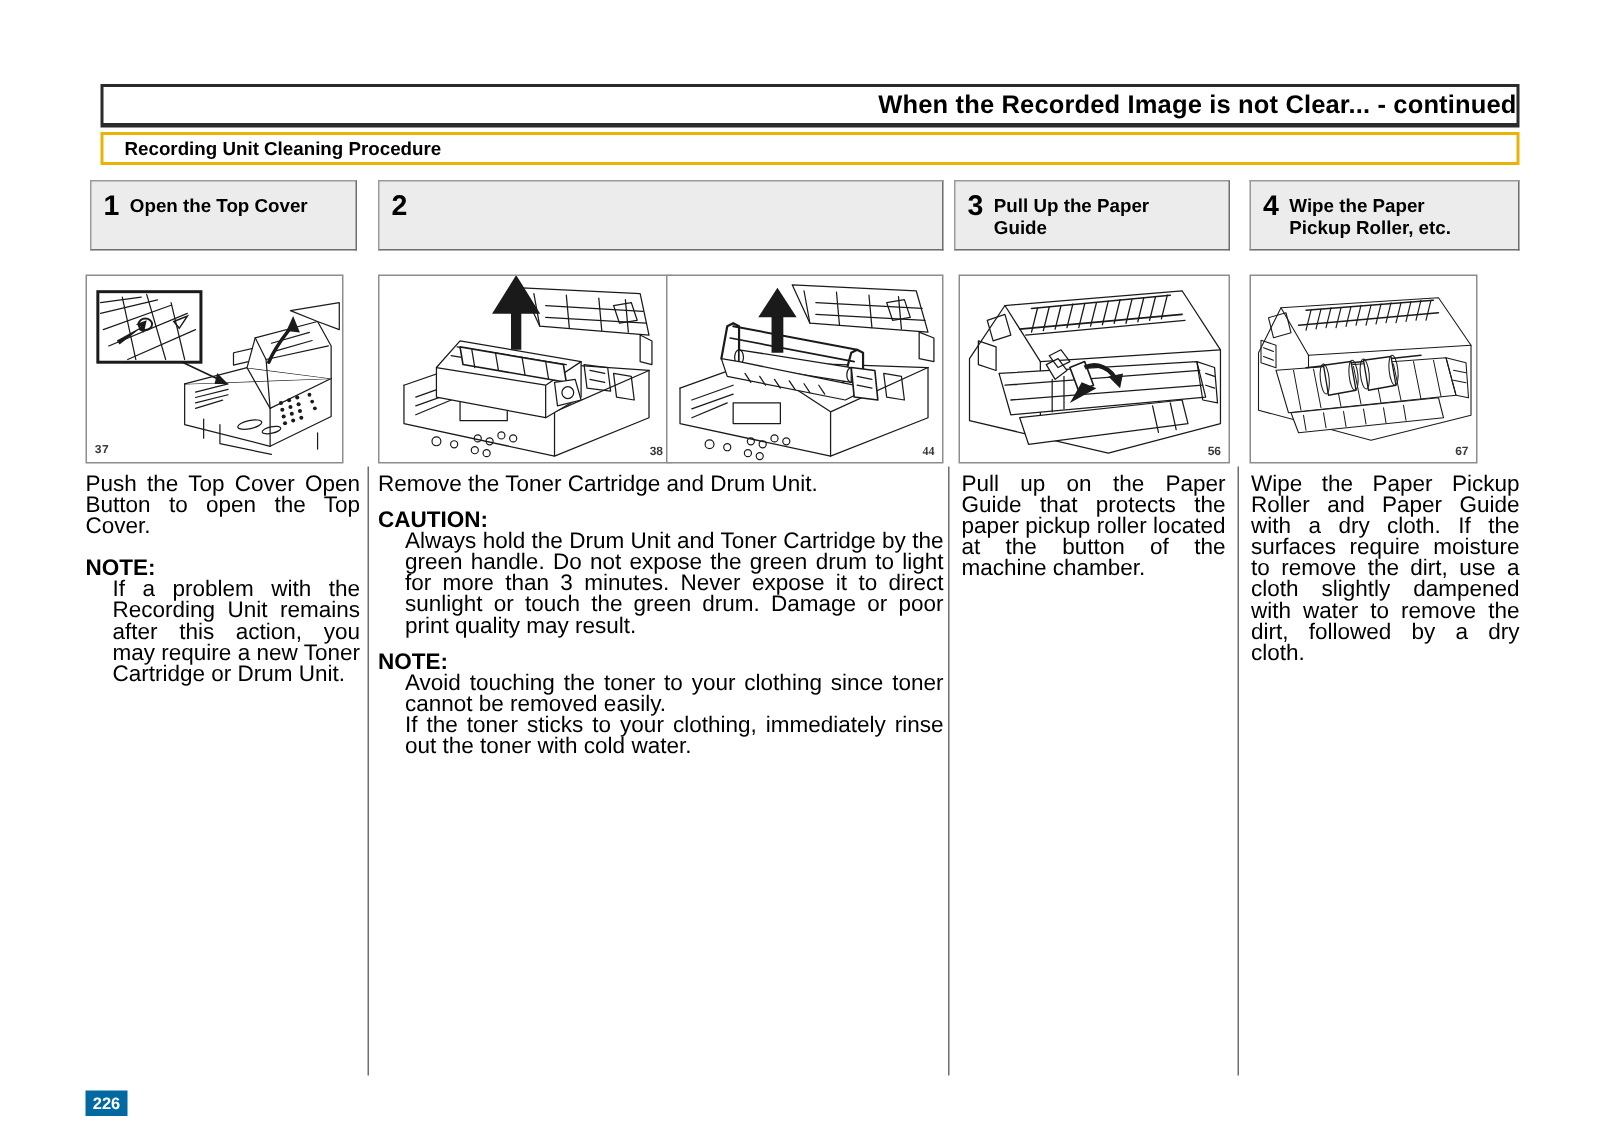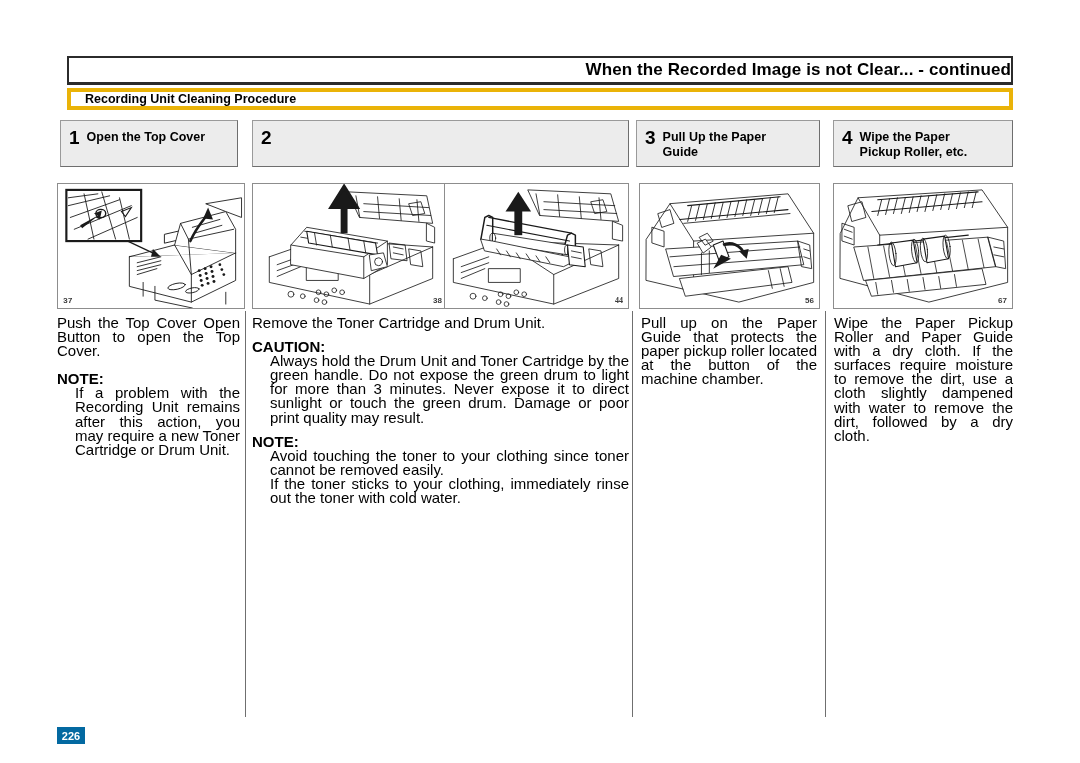--- a/index.html
+++ b/index.html
@@ -44,21 +44,21 @@
   #doc-title .txt {
     font-size: 17px;
     font-weight: bold;
     padding-left: 14px;
     letter-spacing: 0.1px;
     white-space: nowrap;
   }
   #section-title {
     top: 88px;
     height: 22px;
-    border: 4px solid #eab308;
+    border: 2px solid #eab308;
   }
   #section-title .txt {
     font-size: 12.5px;
     font-weight: bold;
     padding-left: 14px;
     white-space: nowrap;
   }
 
   
   .step-box {
@@ -96,25 +96,25 @@
   
   .figure {
     position: absolute;
     top: 183px;
     height: 126px;
     box-sizing: border-box;
     background: #ffffff;
     border: 1px solid #8d8d8d;
     overflow: hidden;
   }
-  #fig-37 { left: 57px;  width: 188px; font-family: Liberation Mono, monospace; }
+  #fig-37 { left: 57px;  width: 172px; font-family: Liberation Mono, monospace; }
   #fig-38 { left: 252px; width: 196px; text-align: right; }
   #fig-44 { left: 444px; width: 185px; font-family: Liberation Serif, serif; }
   #fig-56 { left: 639px; width: 181px; }
-  #fig-67 { left: 833px; width: 180px; }
+  #fig-67 { left: 833px; width: 152px; }
 
   .figure svg { display: block; width: 100%; height: 100%; }
   .fig-num {
     position: absolute;
     bottom: 2px;
     font-size: 8px;
     font-weight: bold;
     color: #3a3a3a;
     line-height: 10px;
   }

